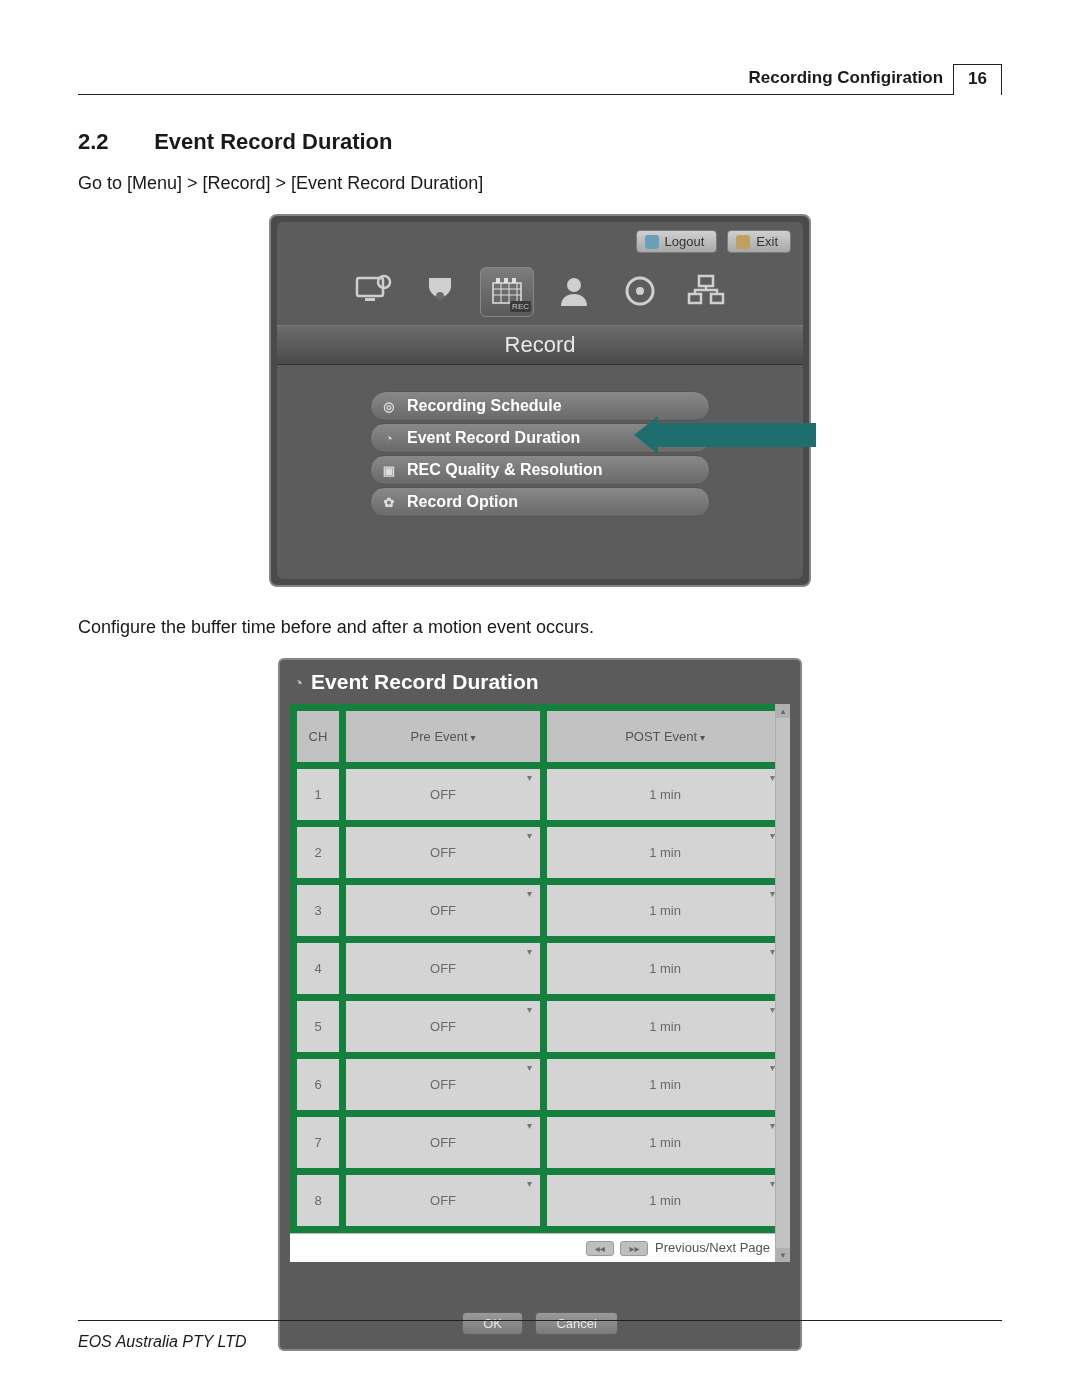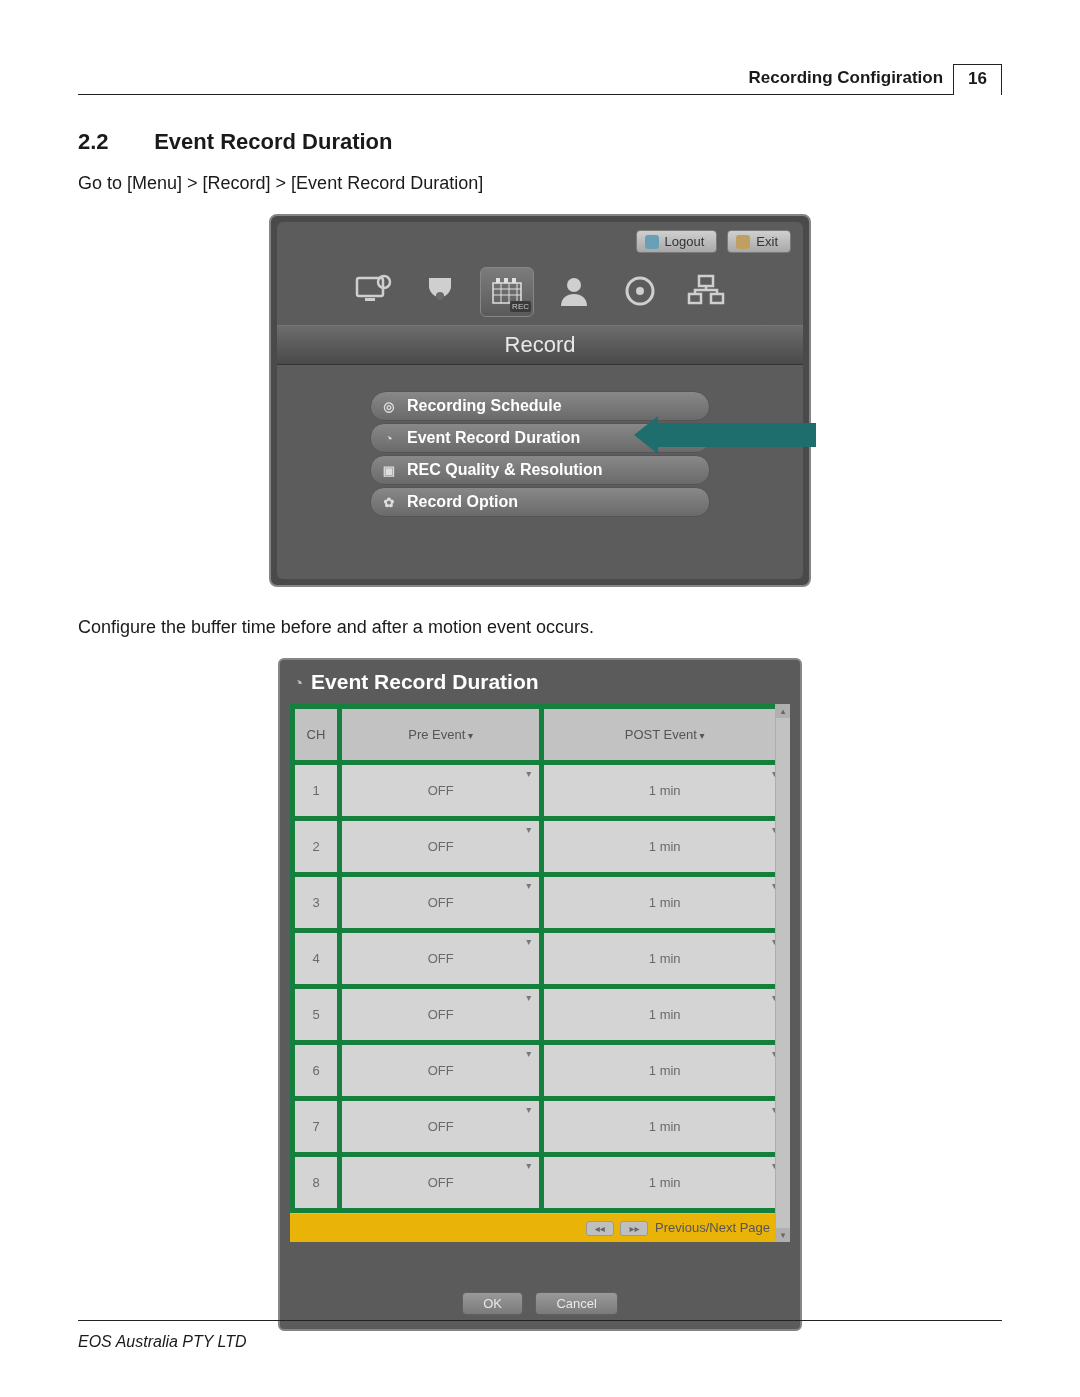--- a/index.html
+++ b/index.html
@@ -169,21 +169,21 @@
     background:#d8d8d8;
     color:#555;
     font-size:13px;
     position:relative;
   }
   table.evt {
     width:100%;
     border-collapse:collapse;
   }
   table.evt th, table.evt td {
-    border:5px solid #15803d;
+    border:7px solid #15803d;
     padding:18px 0;
     text-align:center;
     background:#d4d4d4;
     color:#6a6a6a;
   }
   table.evt th {
     background:#c2c2c2;
     color:#555;
     font-weight:400;
   }
@@ -204,21 +204,21 @@
     border-left:1px solid #aeaeae;
   }
   .scrollbar .up, .scrollbar .dn {
     position:absolute; left:0; width:14px; height:14px;
     background:#b0b0b0; color:#666; font-size:9px;
     text-align:center; line-height:14px;
   }
   .scrollbar .up{ top:0; } .scrollbar .dn{ bottom:0; }
   .pager {
     text-align:right;
-    background:#eab308;
+    background:#ffffff;
     color:#555;
     font-size:13px;
     padding:6px 20px 6px 0;
     border-top:1px solid #bcbcbc;
   }
   .pg-btn {
     display:inline-block;
     background:#bfbfbf;
     border:1px solid #9a9a9a;
     color:#666;

